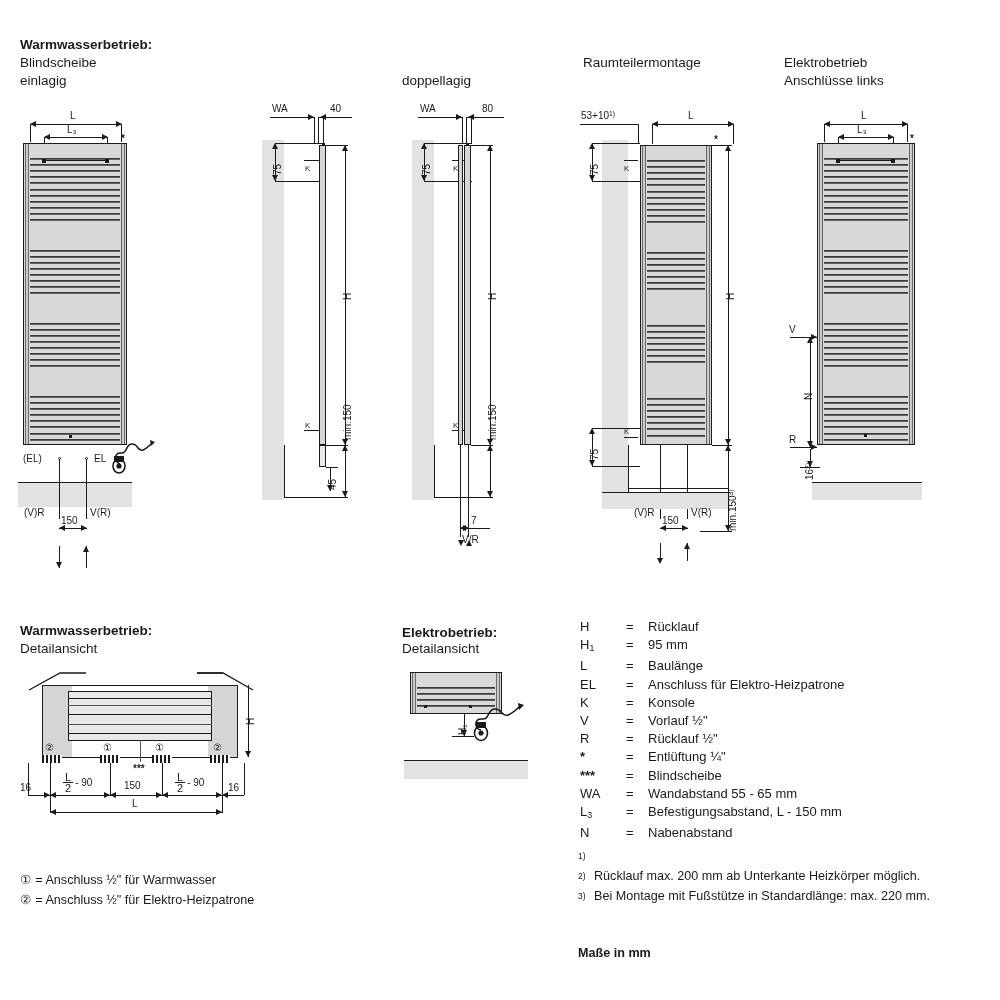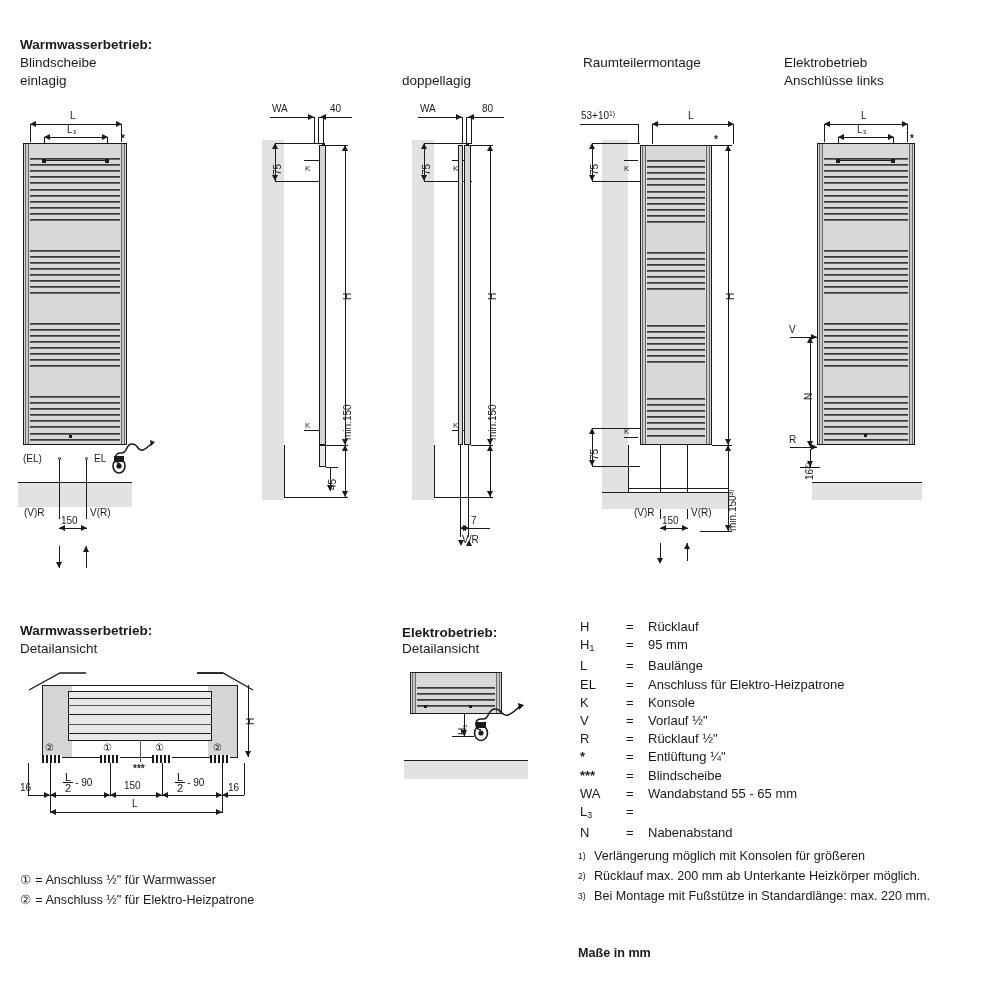--- a/index.html
+++ b/index.html
@@ -659,32 +659,32 @@
       <span>Blindscheibe</span>
     </div>
   <div class="lgd lgd-row">
       <span class="lgd-sym">WA</span>
       <span class="lgd-eq">=</span>
       <span>Wandabstand 55 - 65 mm</span>
     </div>
   <div class="lgd lgd-row">
       <span class="lgd-sym"><span>L</span><sub>3</sub></span>
       <span class="lgd-eq">=</span>
+      <span>Befestigungsabstand, L - 150 mm</span>
     </div>
   <div class="lgd lgd-row">
       <span class="lgd-sym">N</span>
       <span class="lgd-eq">=</span>
       <span>Nabenabstand</span>
     </div>
 </div>
 
 <div class="abs" style="left:578px; top:848px;">
   <div class="note note-row">
     <span class="note-sup"><sup>1)</sup></span>
-    <span>Verlängerung möglich mit Konsolen für größeren</span>
   </div>
   <div class="note note-row">
     <span class="note-sup"><sup>2)</sup></span>
     <span>Rücklauf max. 200 mm ab Unterkante Heizkörper möglich.</span>
   </div>
   <div class="note note-row">
     <span class="note-sup"><sup>3)</sup></span>
     <span>Bei Montage mit Fußstütze in Standardlänge: max. 220 mm.</span>
   </div>
 </div>

